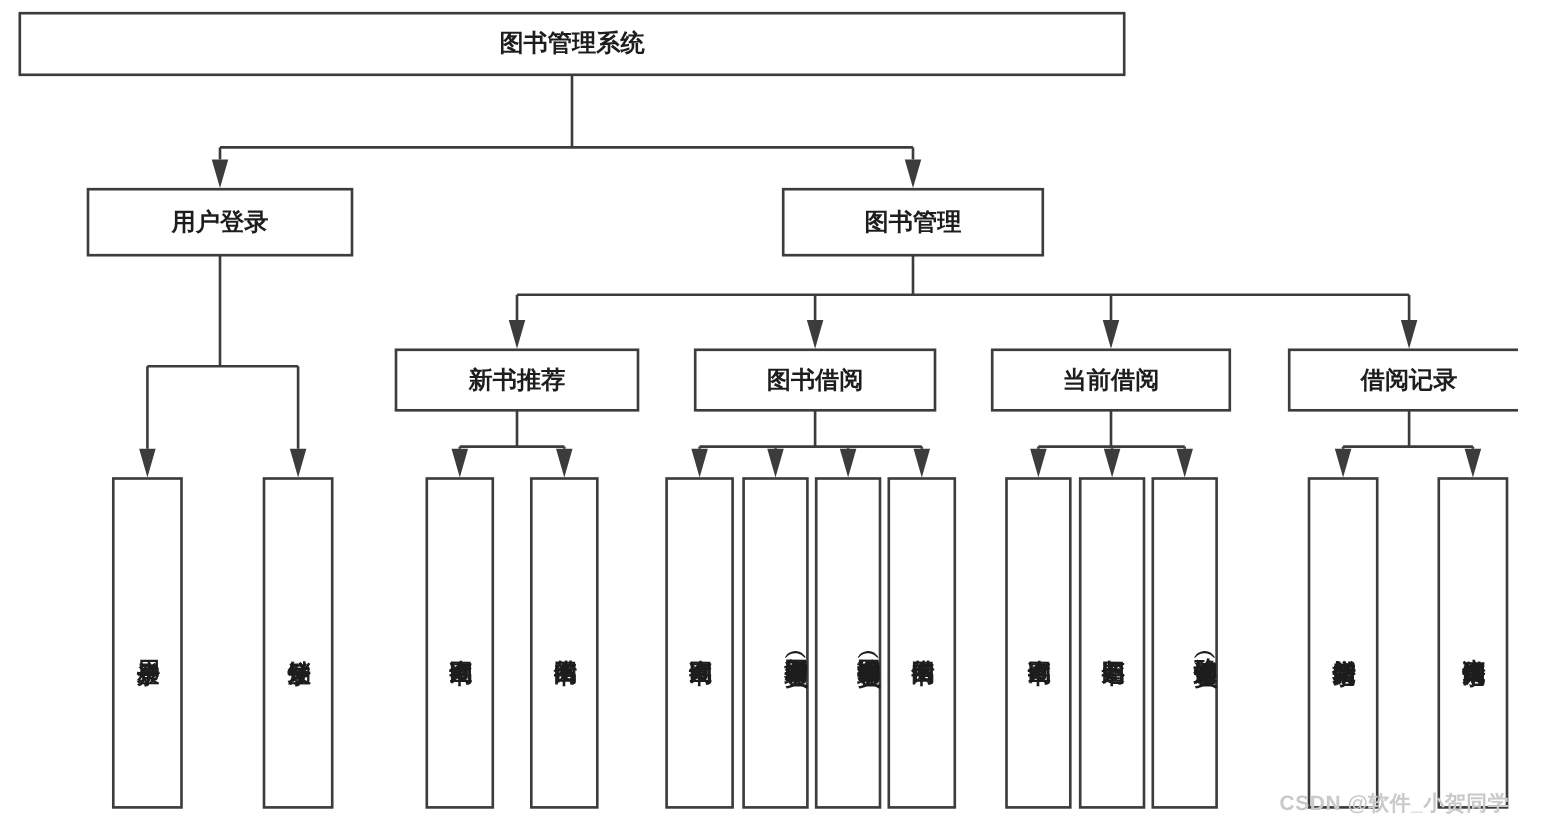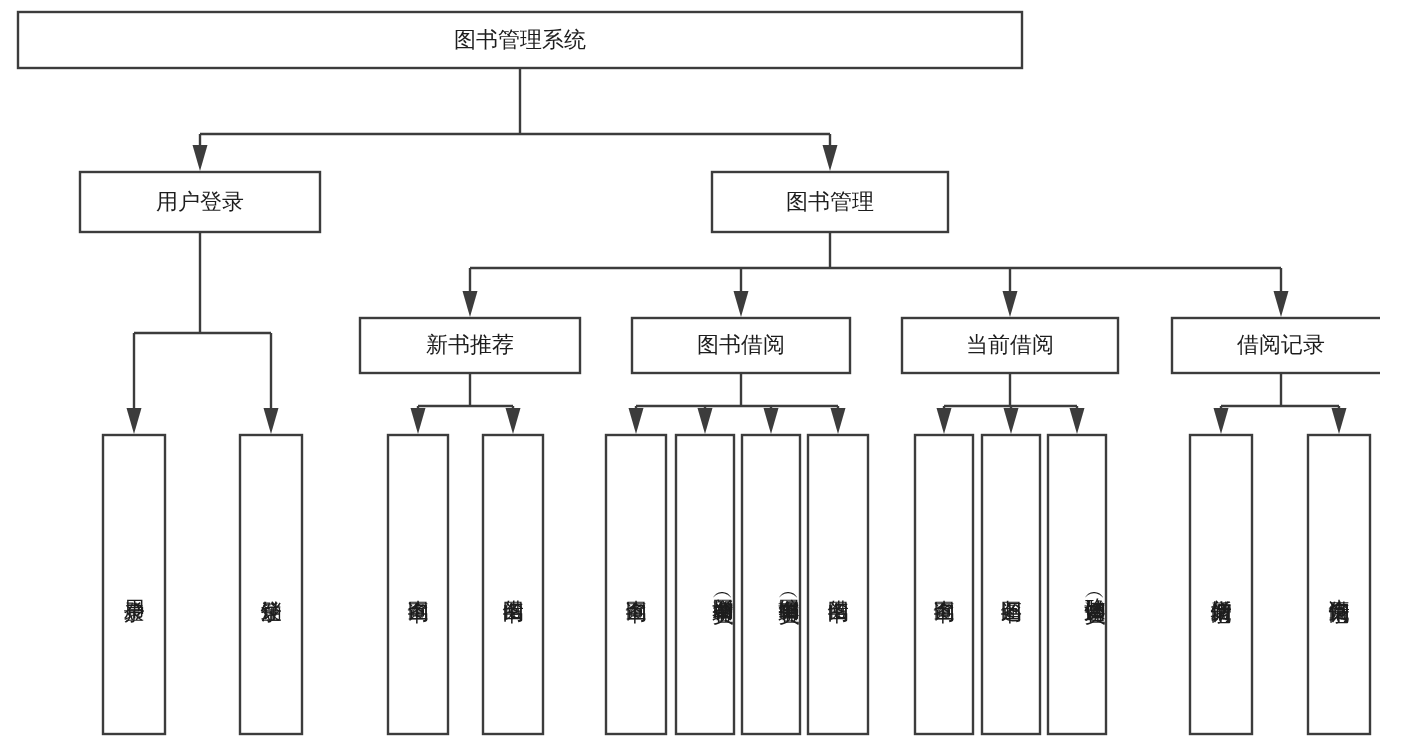--- a/index.html
+++ b/index.html
@@ -9,20 +9,21 @@
   }
   body {
     font-family: "Liberation Sans", "DejaVu Sans", sans-serif;
   }
   #diagram-root {
     position: relative;
     width: 1380px;
     height: 747px;
     background: #ffffff;
     overflow: hidden;
+    font-weight: bold;
   }
   svg.diagram-canvas {
     position: absolute;
     left: 0;
     top: 0;
     width: 1405px;
     height: 747px;
     display: block;
   }
   .node-box {
@@ -180,13 +181,14 @@
       <div class="vertical-label align-center" style="left: 606px; top: 435px; width: 60px; height: 299px;">查询图书</div>
       <div class="vertical-label align-top" style="left: 676px; top: 441px; width: 58px; height: 289px;">新增图书（管理员）</div>
       <div class="vertical-label align-top" style="left: 742px; top: 441px; width: 58px; height: 289px;">编辑图书（管理员）</div>
       <div class="vertical-label align-center" style="left: 808px; top: 435px; width: 60px; height: 299px;">借阅图书</div>
       <div class="vertical-label align-center" style="left: 915px; top: 435px; width: 58px; height: 299px;">查询图书</div>
       <div class="vertical-label align-center" style="left: 982px; top: 435px; width: 58px; height: 299px;">归还图书</div>
       <div class="vertical-label align-top" style="left: 1048px; top: 441px; width: 58px; height: 289px;">确认归还（管理员）</div>
       <div class="vertical-label align-center" style="left: 1190px; top: 435px; width: 62px; height: 299px;">新增借阅记录</div>
       <div class="vertical-label align-center" style="left: 1308px; top: 435px; width: 62px; height: 299px;">查询借阅记录</div>
     </div>
+  <div class="watermark">CSDN @软件_小贺同学</div>
 </div>
 
 </body></html>

